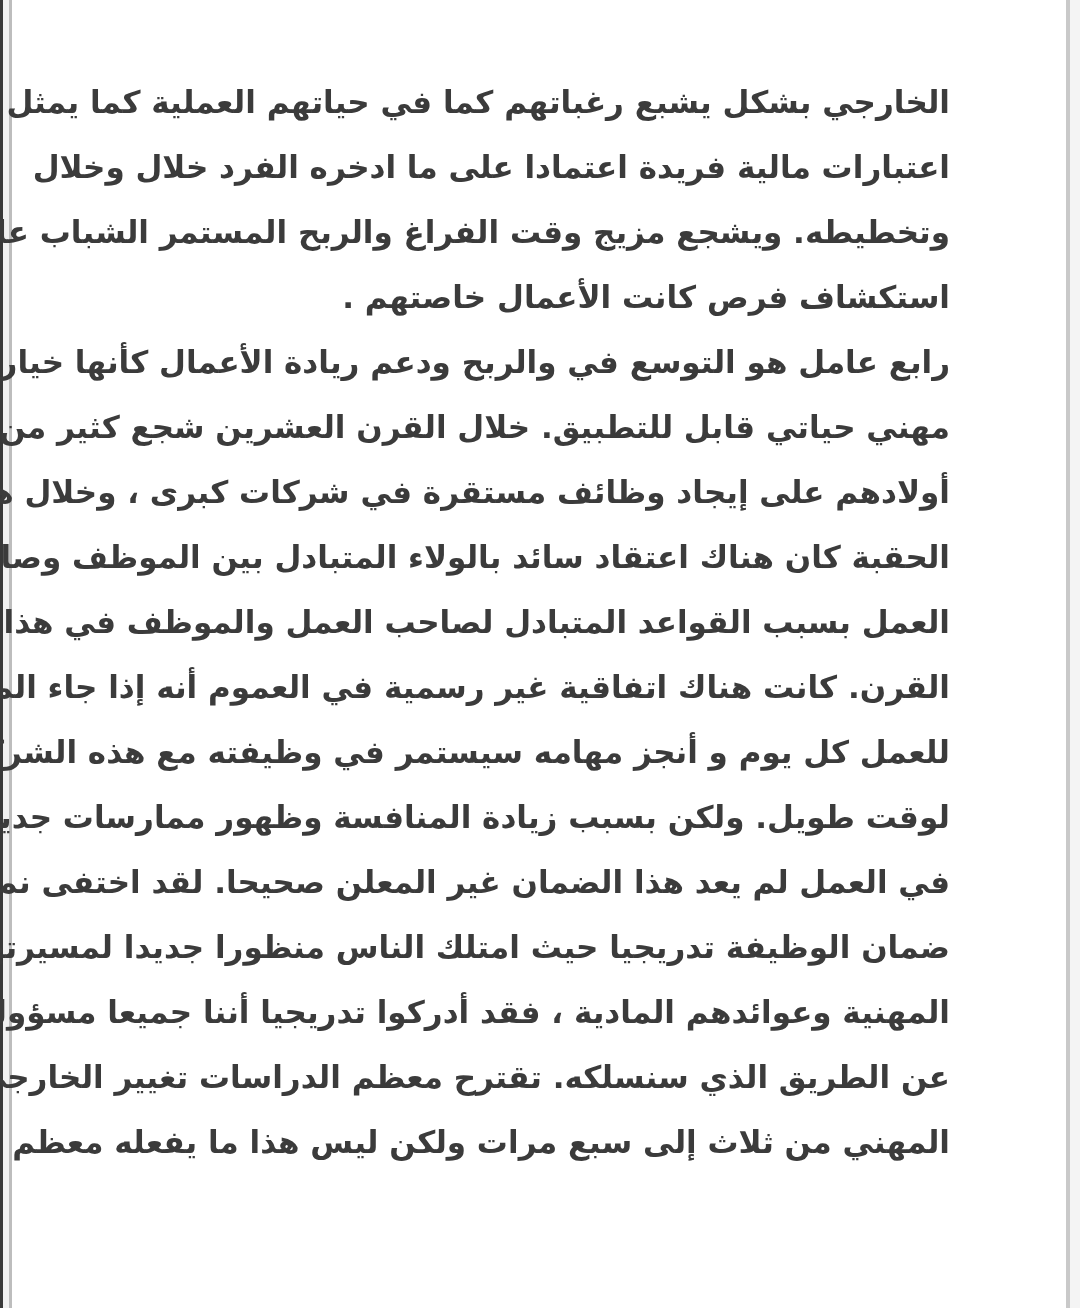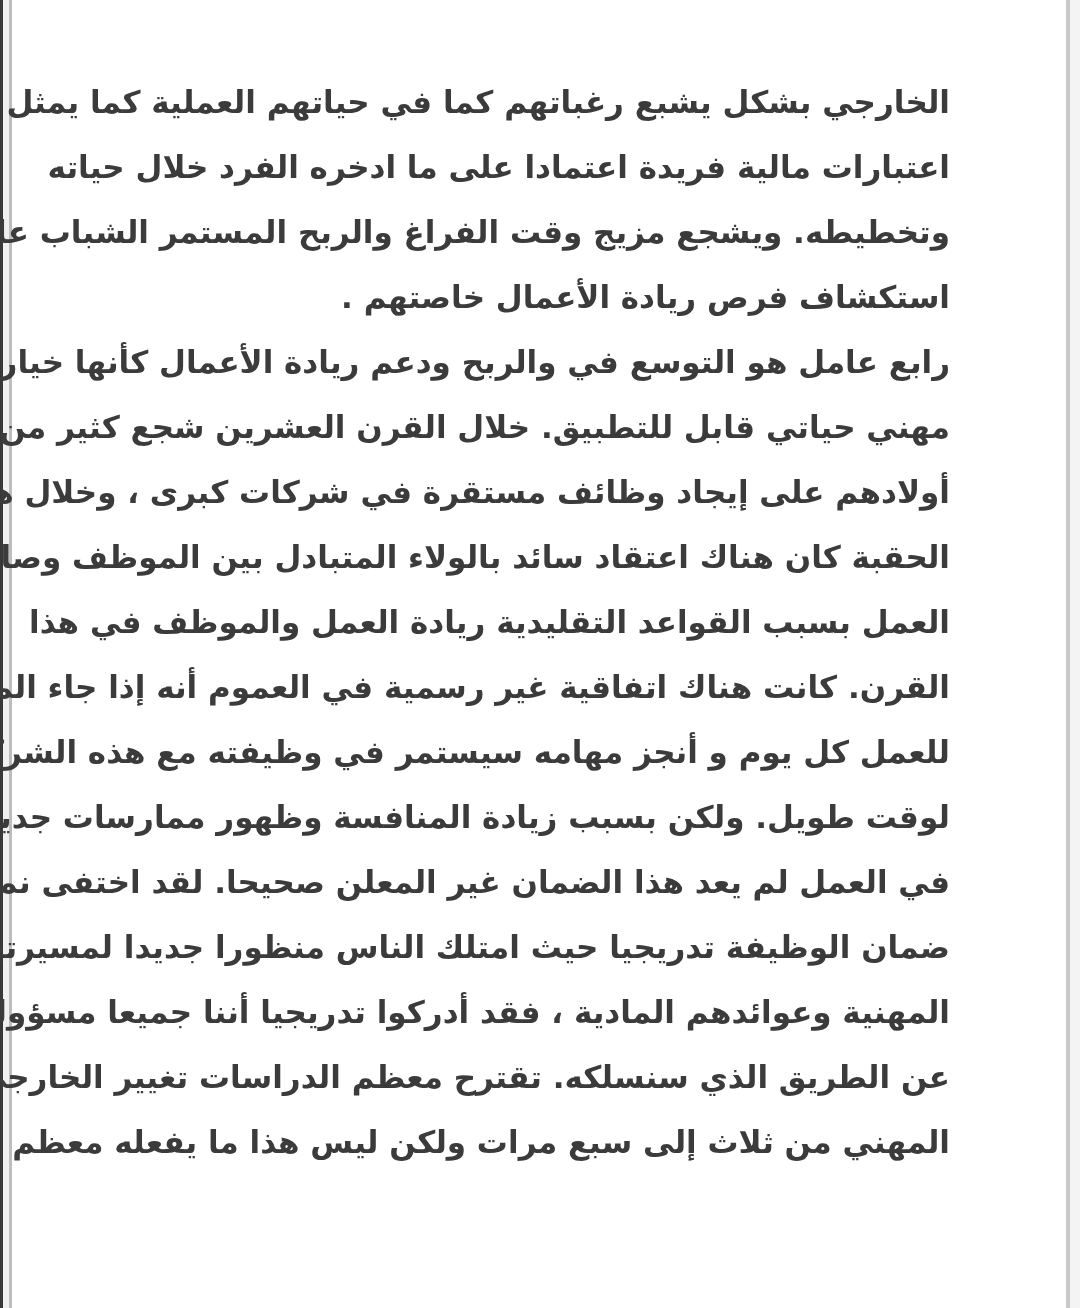--- a/index.html
+++ b/index.html
@@ -62,28 +62,28 @@
 
   <div class="edge-left-dark" style="background: rgb(56, 56, 56);"></div>
   <div class="edge-left-light" style="background: rgb(240, 240, 240);"></div>
   <div class="edge-left-mid" style="background: rgb(189, 189, 189);"></div>
 
   <div class="edge-right-line" style="background: rgb(201, 201, 201);"></div>
   <div class="edge-right-light" style="background: rgb(244, 244, 244);"></div>
 
   <div class="text-block" id="text-block" dir="rtl">
       <div class="text-line" style="color: rgb(59, 59, 59);">الخارجي بشكل يشبع رغباتهم كما في حياتهم العملية كما يمثل أيضا</div>
-      <div class="text-line" style="color: rgb(59, 59, 59);">اعتبارات مالية فريدة اعتمادا على ما ادخره الفرد خلال حياته</div>
+      <div class="text-line" style="color: rgb(59, 59, 59);">اعتبارات مالية فريدة اعتمادا على ما ادخره الفرد خلال وخلال</div>
       <div class="text-line" style="color: rgb(59, 59, 59);">وتخطيطه. ويشجع مزيج وقت الفراغ والربح المستمر الشباب على</div>
-      <div class="text-line para-end" style="color: rgb(59, 59, 59);">استكشاف فرص ريادة الأعمال خاصتهم .</div>
+      <div class="text-line para-end" style="color: rgb(59, 59, 59);">استكشاف فرص كانت الأعمال خاصتهم .</div>
       <div class="text-line" style="color: rgb(59, 59, 59);">رابع عامل هو التوسع في والربح ودعم ريادة الأعمال كأنها خيار</div>
       <div class="text-line" style="color: rgb(59, 59, 59);">مهني حياتي قابل للتطبيق. خلال القرن العشرين شجع كثير من الأسر</div>
       <div class="text-line" style="color: rgb(59, 59, 59);">أولادهم على إيجاد وظائف مستقرة في شركات كبرى ، وخلال هذه</div>
       <div class="text-line" style="color: rgb(59, 59, 59);">الحقبة كان هناك اعتقاد سائد بالولاء المتبادل بين الموظف وصاحب</div>
-      <div class="text-line" style="color: rgb(59, 59, 59);">العمل بسبب القواعد التقليدية ريادة العمل والموظف في هذا</div>
+      <div class="text-line" style="color: rgb(59, 59, 59);">العمل بسبب القواعد المتبادل لصاحب العمل والموظف في هذا</div>
       <div class="text-line" style="color: rgb(59, 59, 59);">القرن. كانت هناك اتفاقية غير رسمية في العموم أنه إذا جاء الموظف</div>
       <div class="text-line" style="color: rgb(59, 59, 59);">للعمل كل يوم و أنجز مهامه سيستمر في وظيفته مع هذه الشركة</div>
       <div class="text-line" style="color: rgb(59, 59, 59);">لوقت طويل. ولكن بسبب زيادة المنافسة وظهور ممارسات جديدة</div>
       <div class="text-line" style="color: rgb(59, 59, 59);">في العمل لم يعد هذا الضمان غير المعلن صحيحا. لقد اختفى نموذج</div>
       <div class="text-line" style="color: rgb(59, 59, 59);">ضمان الوظيفة تدريجيا حيث امتلك الناس منظورا جديدا لمسيرتهم</div>
       <div class="text-line" style="color: rgb(59, 59, 59);">المهنية وعوائدهم المادية ، فقد أدركوا تدريجيا أننا جميعا مسؤولون</div>
       <div class="text-line" style="color: rgb(59, 59, 59);">عن الطريق الذي سنسلكه. تقترح معظم الدراسات تغيير الخارجي</div>
       <div class="text-line" style="color: rgb(59, 59, 59);">المهني من ثلاث إلى سبع مرات ولكن ليس هذا ما يفعله معظم الناس</div>
     </div>
 </div>

